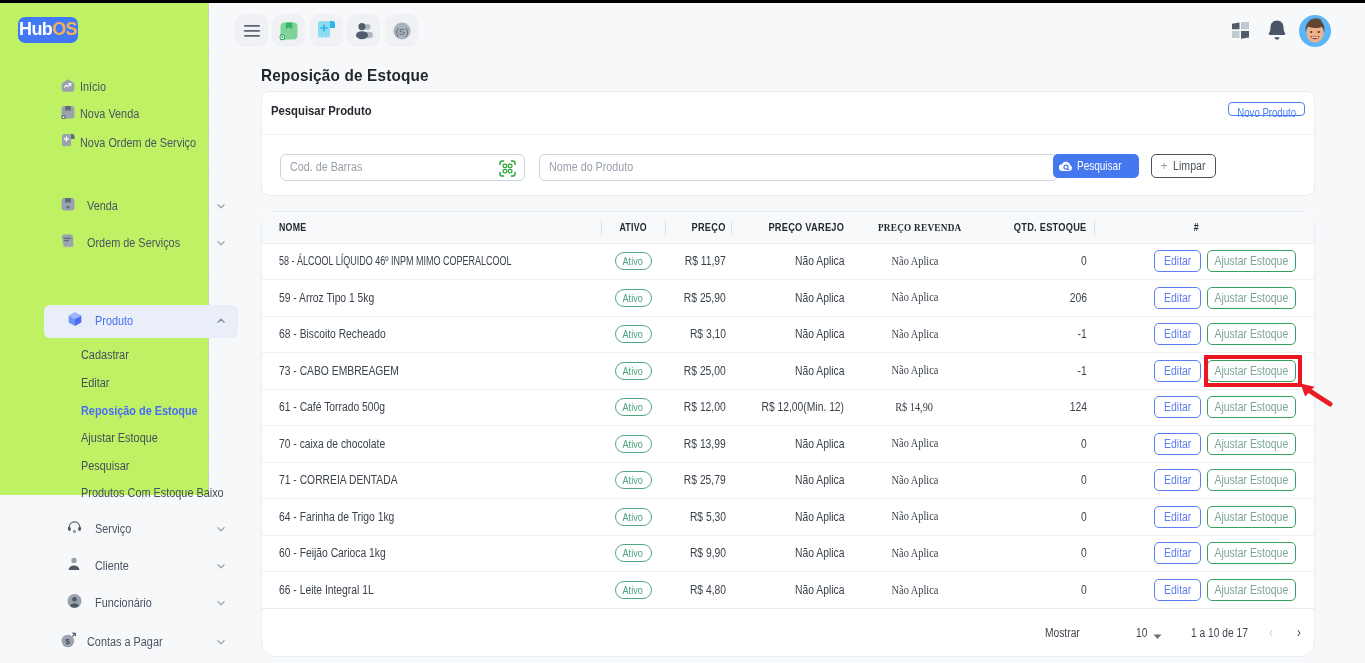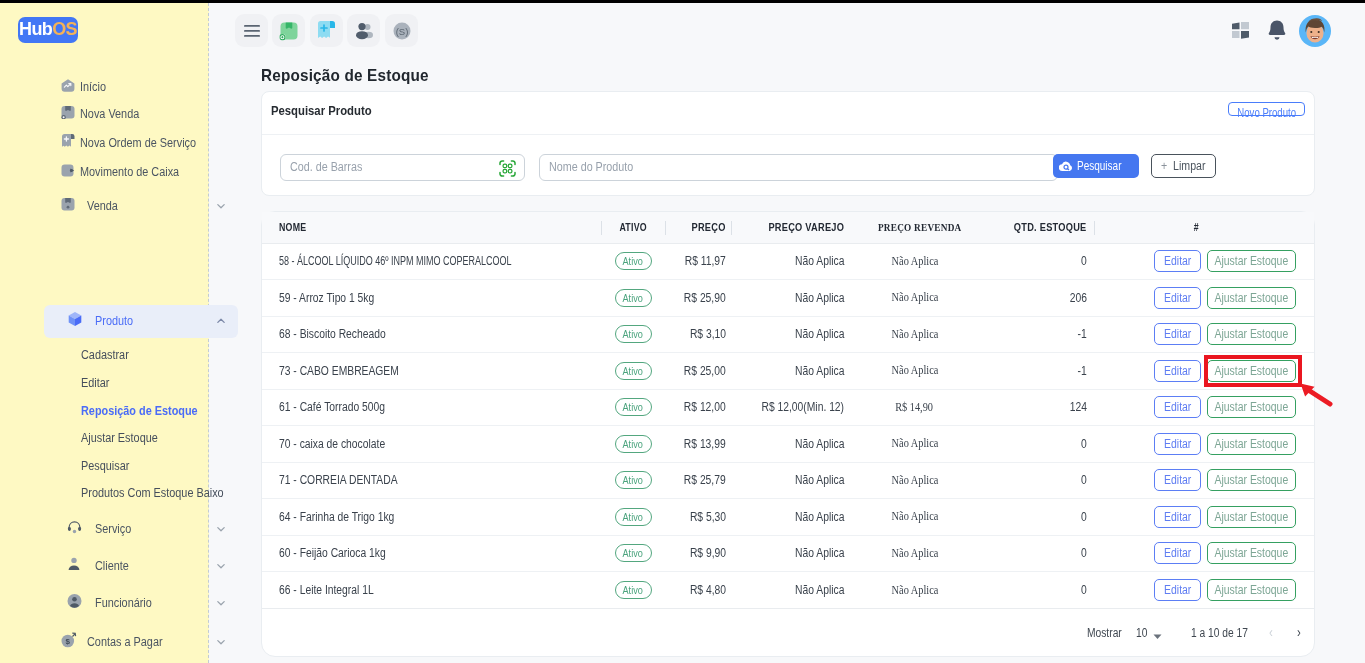--- a/index.html
+++ b/index.html
@@ -2,21 +2,21 @@
 <html><head>
 <meta charset="utf-8">
 <style>
   * { margin:0; padding:0; box-sizing:border-box; }
   html,body { width:1365px; height:663px; overflow:hidden; }
   body { font-family:"Liberation Sans", sans-serif; background:#f7f8fa; position:relative; }
   .abs { position:absolute; }
   
   #topblack { left:0; top:0; width:1365px; height:3px; background:#000; }
   
-  #sidebar { left:0; top:3px; width:209px; height:660px; background:#fef9c3; border-right:1px dashed #c3cbd4; }
+  #sidebar { left:0; top:3px; width:209px; height:492px; background:#bef264; border-right:1px dashed #c3cbd4; }
   #logo { position:absolute; left:18px; top:14px; width:60px; height:26px; background:#4277f5; border-radius:7px; color:#fff; font-weight:bold; font-size:18px; text-align:center; line-height:25px; letter-spacing:-0.6px; }
   #logo span { color:#f3b257; }
   .mi { position:absolute; left:0; width:209px; height:28px;margin-left:36px; }
   .mi .ic { position:absolute; left:25px; top:50%; transform:translateY(-50%); }
   .mi .tx { position:absolute; left:44px; top:50%; transform:translateY(-50%); font-size:12.5px; color:#4a5462; white-space:nowrap; }
   .mi .ch { position:absolute; left:180px; top:50%; transform:translateY(-50%); }
   .sect .tx { left:51px; }
   .sub2 .ic { left:31px; }
   .sub2 .tx { left:59px; }
   .hl { background:#e9eef9; border-radius:6px; left:8px !important; width:194px !important; }
@@ -94,35 +94,37 @@
       <span class="tx"><span class="sx" style="transform: scaleX(0.87); transform-origin: left 50%;">Nova Venda</span></span>
     </div>
     <div class="mi" style="top:125.69999999999999px; height:28px;">
       <span class="ic"><svg width="14" height="15" viewBox="0 0 14 15">
           <path d="M1 3a2.6 2.6 0 0 1 2.6-2.6H10v12.8l-1.5-1.1-1.6 1.2-1.6-1.2-1.5 1.1-1.4-1-1.4 1z" fill="#9aa3ad"></path>
           <path d="M10 0.4h1.2A2.3 2.3 0 0 1 13.5 2.7V5.6H10z" fill="#5f6a77"></path>
           <path d="M5.4 3.5v4M3.4 5.5h4" stroke="#f7f8fa" stroke-width="1.3" stroke-linecap="round"></path>
         </svg></span>
       <span class="tx"><span class="sx" style="transform: scaleX(0.87); transform-origin: left 50%;">Nova Ordem de Serviço</span></span>
     </div>
-    <div class="mi" style="top:155.2px; height:28px;">
-      <span class="ic"><svg width="14" height="13" viewBox="0 0 14 13">
-          <rect x="0.5" y="0.5" width="12" height="12" rx="3.2" fill="#9aa3ad"></rect>
-          <path d="M9.5 4.5 13.2 6.5 9.5 8.5z" fill="#4f5a66"></path>
-          <circle cx="10.3" cy="6.5" r="1.4" fill="#4f5a66"></circle>
-        </svg></span>
-      <span class="tx"><span class="sx" style="transform: scaleX(0.87); transform-origin: left 50%;">Movimento de Caixa</span></span>
-    </div>
     <div class="mi sect" style="top:189px; height:28px;">
       <span class="ic"><svg width="14" height="14" viewBox="0 0 14 14">
           <rect x="0.5" y="1" width="13" height="12.5" rx="3" fill="#9aa3ad"></rect>
           <path d="M4.2 1h5.6v4.1a0.8 0.8 0 0 1-1.2 0.7L7 4.9 5.4 5.8a0.8 0.8 0 0 1-1.2-0.7z" fill="#5f6a77"></path>
           <circle cx="7" cy="10.2" r="1.4" fill="#5f6a77"></circle>
         </svg></span>
       <span class="tx"><span class="sx" style="transform: scaleX(0.87); transform-origin: left 50%;">Venda</span></span>
+      <span class="ch"><svg class="chev" width="11" height="11" viewBox="0 0 11 11">
+          <path d="M2 4 5.5 7.5 9 4" fill="none" stroke="#9aa3ad" stroke-width="1.4" stroke-linecap="round" stroke-linejoin="round"></path>
+        </svg></span>
+    </div>
+    <div class="mi sect" style="top:226px; height:28px;">
+      <span class="ic"><svg width="13" height="14" viewBox="0 0 13 14">
+          <path d="M0.8 3A2.6 2.6 0 0 1 3.4 0.4h6.2A2.6 2.6 0 0 1 12.2 3v10.4l-1.5-1.1-1.5 1.1-1.7-1.2-1.7 1.2-1.5-1.1-1.5 1.1z" fill="#9aa3ad"></path>
+          <path d="M3.6 4.3h5.8M3.6 6.6h3.6" stroke="#5f6a77" stroke-width="1.2" stroke-linecap="round"></path>
+        </svg></span>
+      <span class="tx"><span class="sx" style="transform: scaleX(0.87); transform-origin: left 50%;">Ordem de Serviços</span></span>
       <span class="ch"><svg class="chev" width="11" height="11" viewBox="0 0 11 11">
           <path d="M2 4 5.5 7.5 9 4" fill="none" stroke="#9aa3ad" stroke-width="1.4" stroke-linecap="round" stroke-linejoin="round"></path>
         </svg></span>
     </div>
     <div class="mi sect sub2 hl" style="top:301.5px; height:33px;">
       <span class="ic"><svg width="14" height="15" viewBox="0 0 14 15">
           <path d="M7 0.6 13.3 4.1 7 7.6 0.7 4.1z" fill="#9fb6f9"></path>
           <path d="M0.7 4.1 7 7.6v6.8L0.7 10.9z" fill="#6f92f7"></path>
           <path d="M13.3 4.1 7 7.6v6.8l6.3-3.5z" fill="#4a6cf7"></path>
         </svg></span>
@@ -385,21 +387,21 @@
           <td class="c2"><span class="pill"><span class="sx" style="transform: scaleX(0.87); transform-origin: center 50%;">Ativo</span></span></td>
           <td class="c3"><span class="sx" style="transform: scaleX(0.86); transform-origin: right 50%;">R$ 4,80</span></td>
           <td class="c4"><span class="sx" style="transform: scaleX(0.86); transform-origin: right 50%;">Não Aplica</span></td>
           <td class="c5"><span class="sx" style="transform: scaleX(0.86); transform-origin: right 50%;">Não Aplica</span></td>
           <td class="c6"><span class="sx" style="transform: scaleX(0.86); transform-origin: right 50%;">0</span></td>
           <td class="c7 actwrap"><span class="bedit"><span class="sx" style="transform: scaleX(0.87); transform-origin: center 50%;">Editar</span></span><span class="baj"><span class="sx" style="transform: scaleX(0.87); transform-origin: center 50%;">Ajustar Estoque</span></span></td>
         </tr>
   </tbody>
     </table>
   <div id="pager">
-    <div class="it" style="left:825px;"><span class="sx" style="transform: scaleX(0.82); transform-origin: left 50%;">Mostrar</span></div>
+    <div class="it" style="left:783px;"><span class="sx" style="transform: scaleX(0.82); transform-origin: left 50%;">Mostrar</span></div>
     <div class="it" style="left:874px;"><span class="sx" style="transform: scaleX(0.82); transform-origin: left 50%;">10</span></div>
     <div class="it" style="left:891px; top:20px;"><svg width="9" height="6" viewBox="0 0 9 6">
           <path d="M0.5 0.5 4.5 5 8.5 0.5z" fill="#6a727c"></path>
         </svg></div>
     <div class="it" style="left:929px;"><span class="sx" style="transform: scaleX(0.82); transform-origin: left 50%;">1 a 10 de 17</span></div>
     <div class="it" style="left:1007px; color:#ccd2d8; font-size:14px; top:15px;"><span class="sx" style="transform: scaleX(0.82); transform-origin: left 50%;">‹</span></div>
     <div class="it" style="left:1035px; color:#3a424c; font-size:14px; top:15px;"><span class="sx" style="transform: scaleX(0.82); transform-origin: left 50%;">›</span></div>
   </div>
 </div>
 

